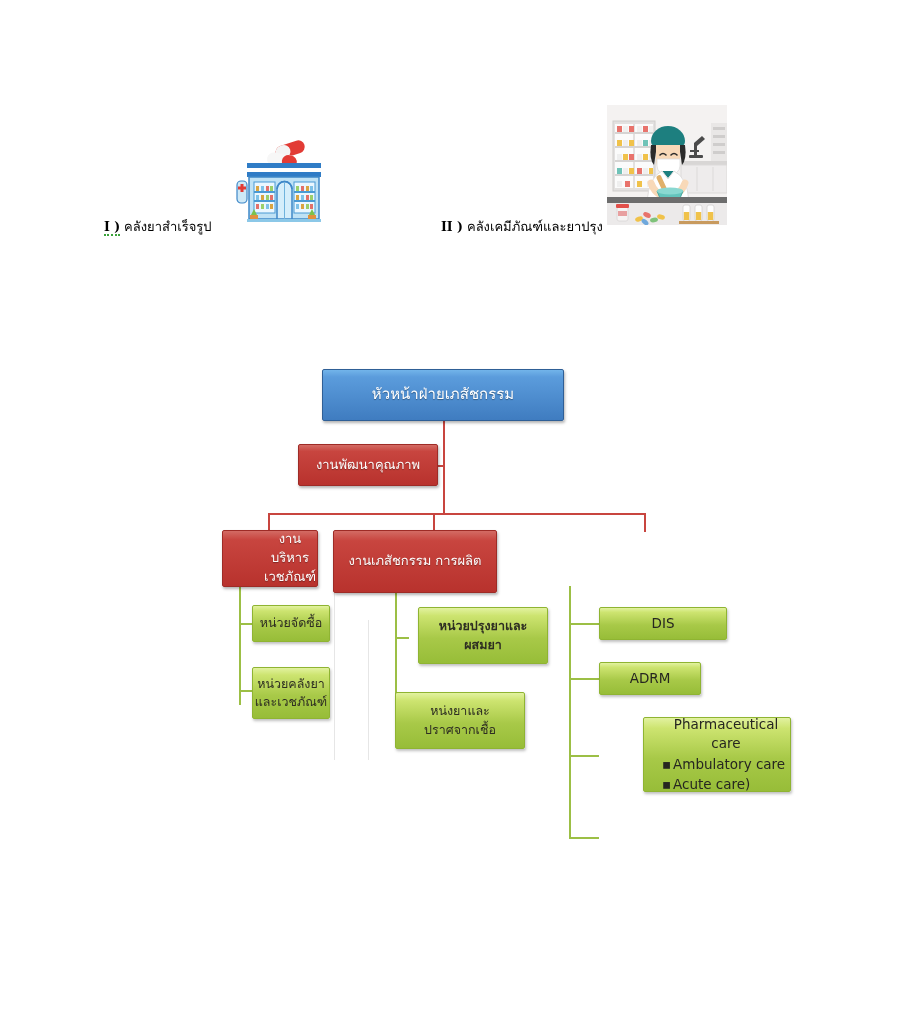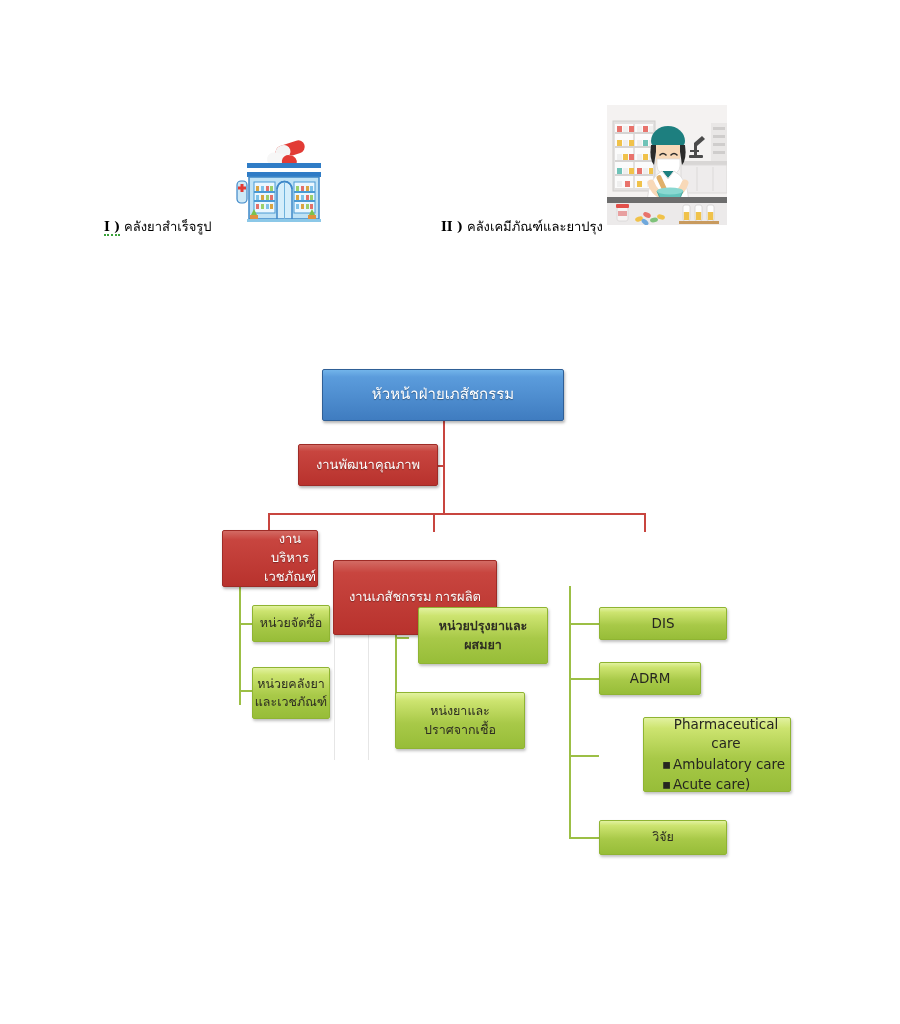--- a/index.html
+++ b/index.html
@@ -354,21 +354,21 @@
 
     <div class="node node-green" style="left:252px; top:605px; width:78px; height:37px;">
       <span class="node-line">หน่วยจัดซื้อ</span>
     </div>
 
     <div class="node node-green" style="left:252px; top:667px; width:78px; height:52px;">
       <span class="node-line">หน่วยคลังยา</span>
       <span class="node-line">และเวชภัณฑ์</span>
     </div>
 
-    <div class="node node-red" style="left:333px; top:560px; width:164px; height:75px;font-family:Liberation Serif, serif;">
+    <div class="node node-red" style="left:333px; top:530px; width:164px; height:63px;">
       <span class="node-line">งานเภสัชกรรม การผลิต</span>
     </div>
 
     <div class="node node-green" style="left:418px; top:607px; width:130px; height:57px;font-weight:bold;">
       <span class="node-line">หน่วยปรุงยาและ</span>
       <span class="node-line">ผสมยา</span>
     </div>
 
     <div class="node node-green" style="left:395px; top:692px; width:130px; height:57px;">
       <span class="node-line">หน่งยาและ</span>
@@ -385,18 +385,15 @@
     </div>
 
     <div class="node node-green english" style="left:599px; top:717px; width:148px; height:75px;margin-left:44px;">
       <div class="pc-body">
         <span class="pc-title">Pharmaceutical care</span>
         <span class="pc-item"><span class="pc-bullet">▪</span><span>Ambulatory care</span></span>
         <span class="pc-item"><span class="pc-bullet">▪</span><span>Acute  care)</span></span>
       </div>
     </div>
 
-    <div class="node node-green" style="left:599px; top:820px; width:128px; height:35px;">
-      <span class="node-line">วิจัย</span>
-    </div>
 
   </div>
 </div>
 
 </body></html>

